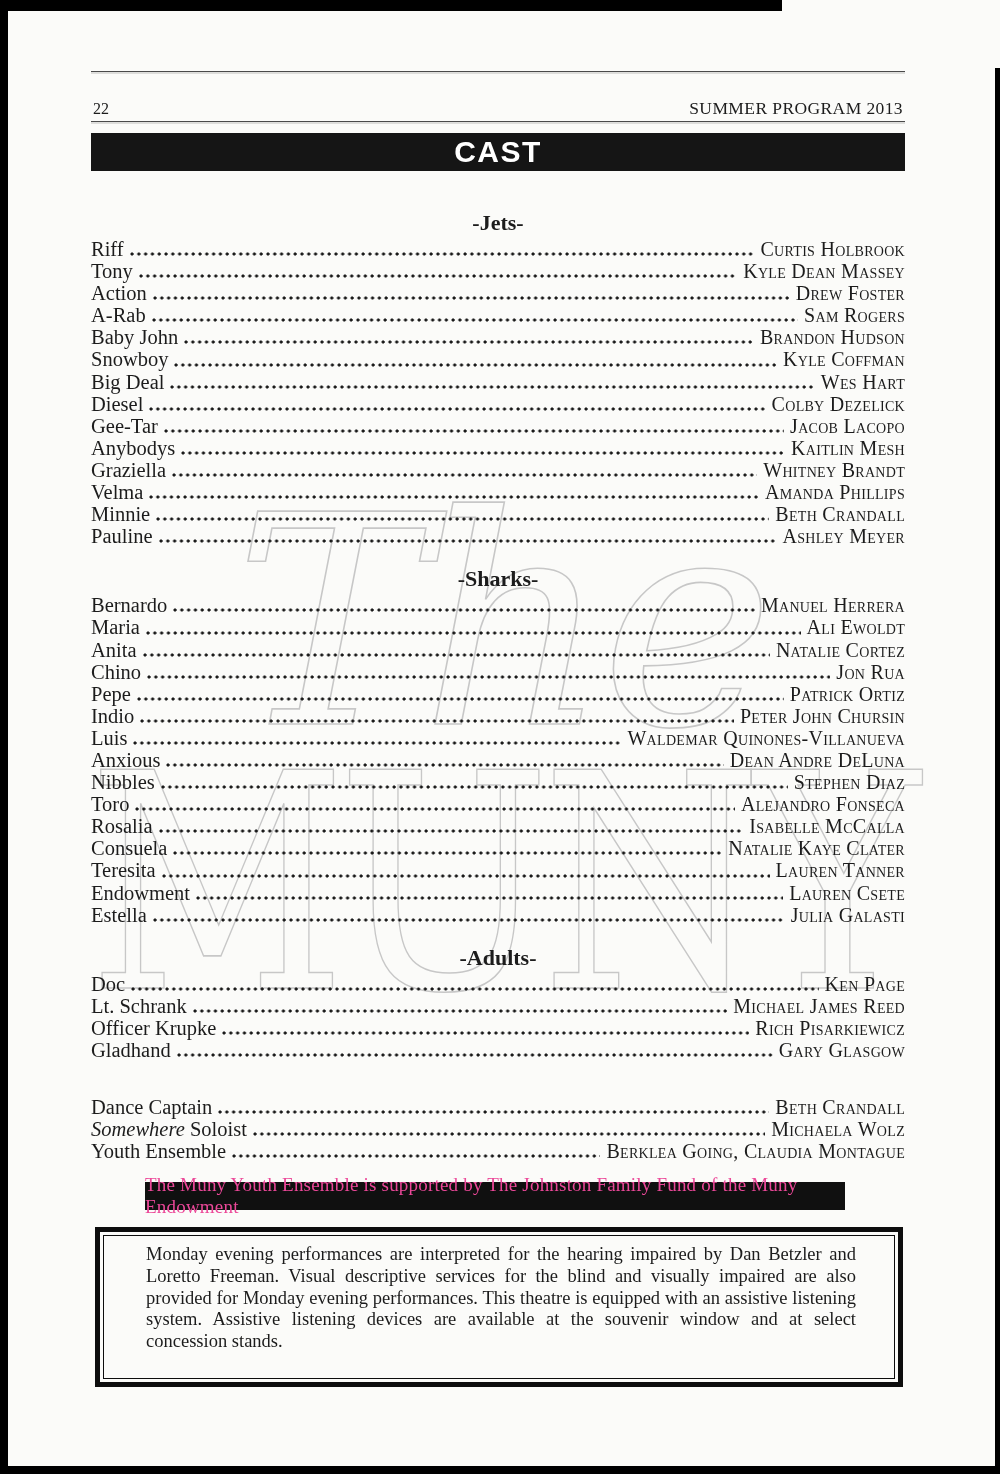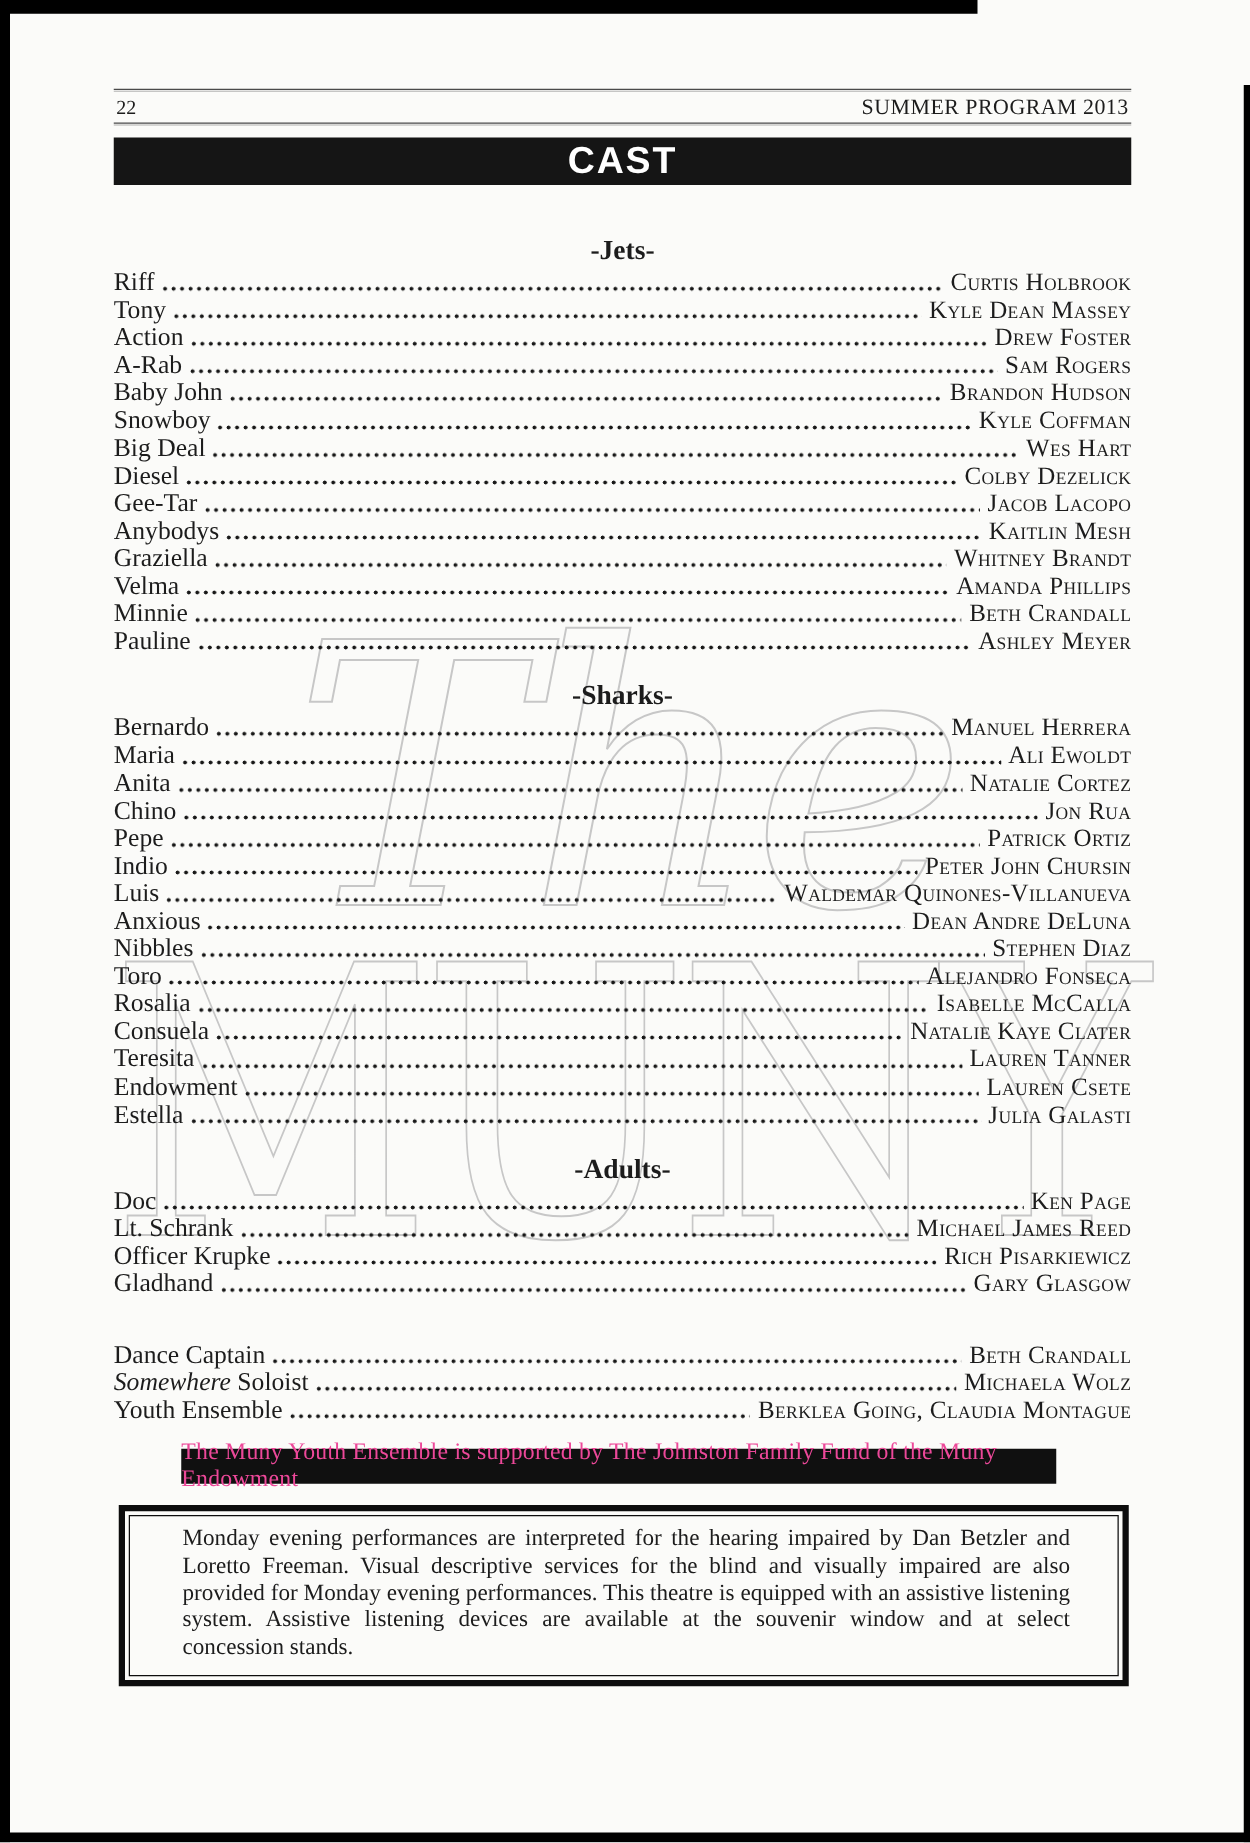--- a/index.html
+++ b/index.html
@@ -36,21 +36,21 @@
     font-size:300px;line-height:262px;letter-spacing:-10px;
     transform:scaleX(0.84);transform-origin:center;
   }
 
   .content{position:relative;z-index:1;padding:0 95px 0 91px;}
 
   .rule{border-top:1.5px solid #4a4a4a;box-shadow:0 1.5px 0 rgba(120,120,120,.45);}
   .rule-top{margin-top:71px;}
   .header-row{display:flex;justify-content:space-between;align-items:baseline;padding:3px 2px 2px 2px;font-family:Liberation Serif, serif;}
   .page-number{font-size:16px;}
-  .program-name{font-size:17.5px;letter-spacing:.4px;}
+  .program-name{font-size:17.5px;letter-spacing:.4px;margin-top:23px;}
 
   .cast-bar{margin-top:11px;background:#151515;height:38px;display:flex;align-items:center;justify-content:center;}
   .cast-title{color:#fff;font-family:"Liberation Sans", sans-serif;font-weight:bold;font-size:30px;letter-spacing:1.5px;text-align:right;}
 
   .section-heading{
     text-align:center;font-weight:bold;font-size:22px;line-height:26px;
     margin:19px 0 2px 0;
   }
   .section-heading.first{margin-top:39px;}
 
@@ -69,21 +69,21 @@
   .banner{
     margin:20px 60px 0 54px;height:28px;background:#101010;
     display:flex;align-items:center;justify-content:center;
   }
   .banner-text{
     color:#ec4899;font-family:Liberation Serif, serif;
     font-size:19px;letter-spacing:.2px;
   }
 
   .notice-outer{margin:17px 2px 0 4px;border:5px solid #0d0d0d;padding:3px;background:#fbfbf9;}
-  .notice-inner{border:1.7px solid #0d0d0d;padding:8px 38px 10px 42px;}
+  .notice-inner{border:1.7px solid #0d0d0d;padding:8px 38px 25px 42px;}
   .notice-text{
     font-size:18.5px;line-height:21.7px;text-align:justify;margin:0;
   }
 </style>
 </head>
 <body>
 
 <div class="page">
 
   <div class="frame frame-top"></div>

